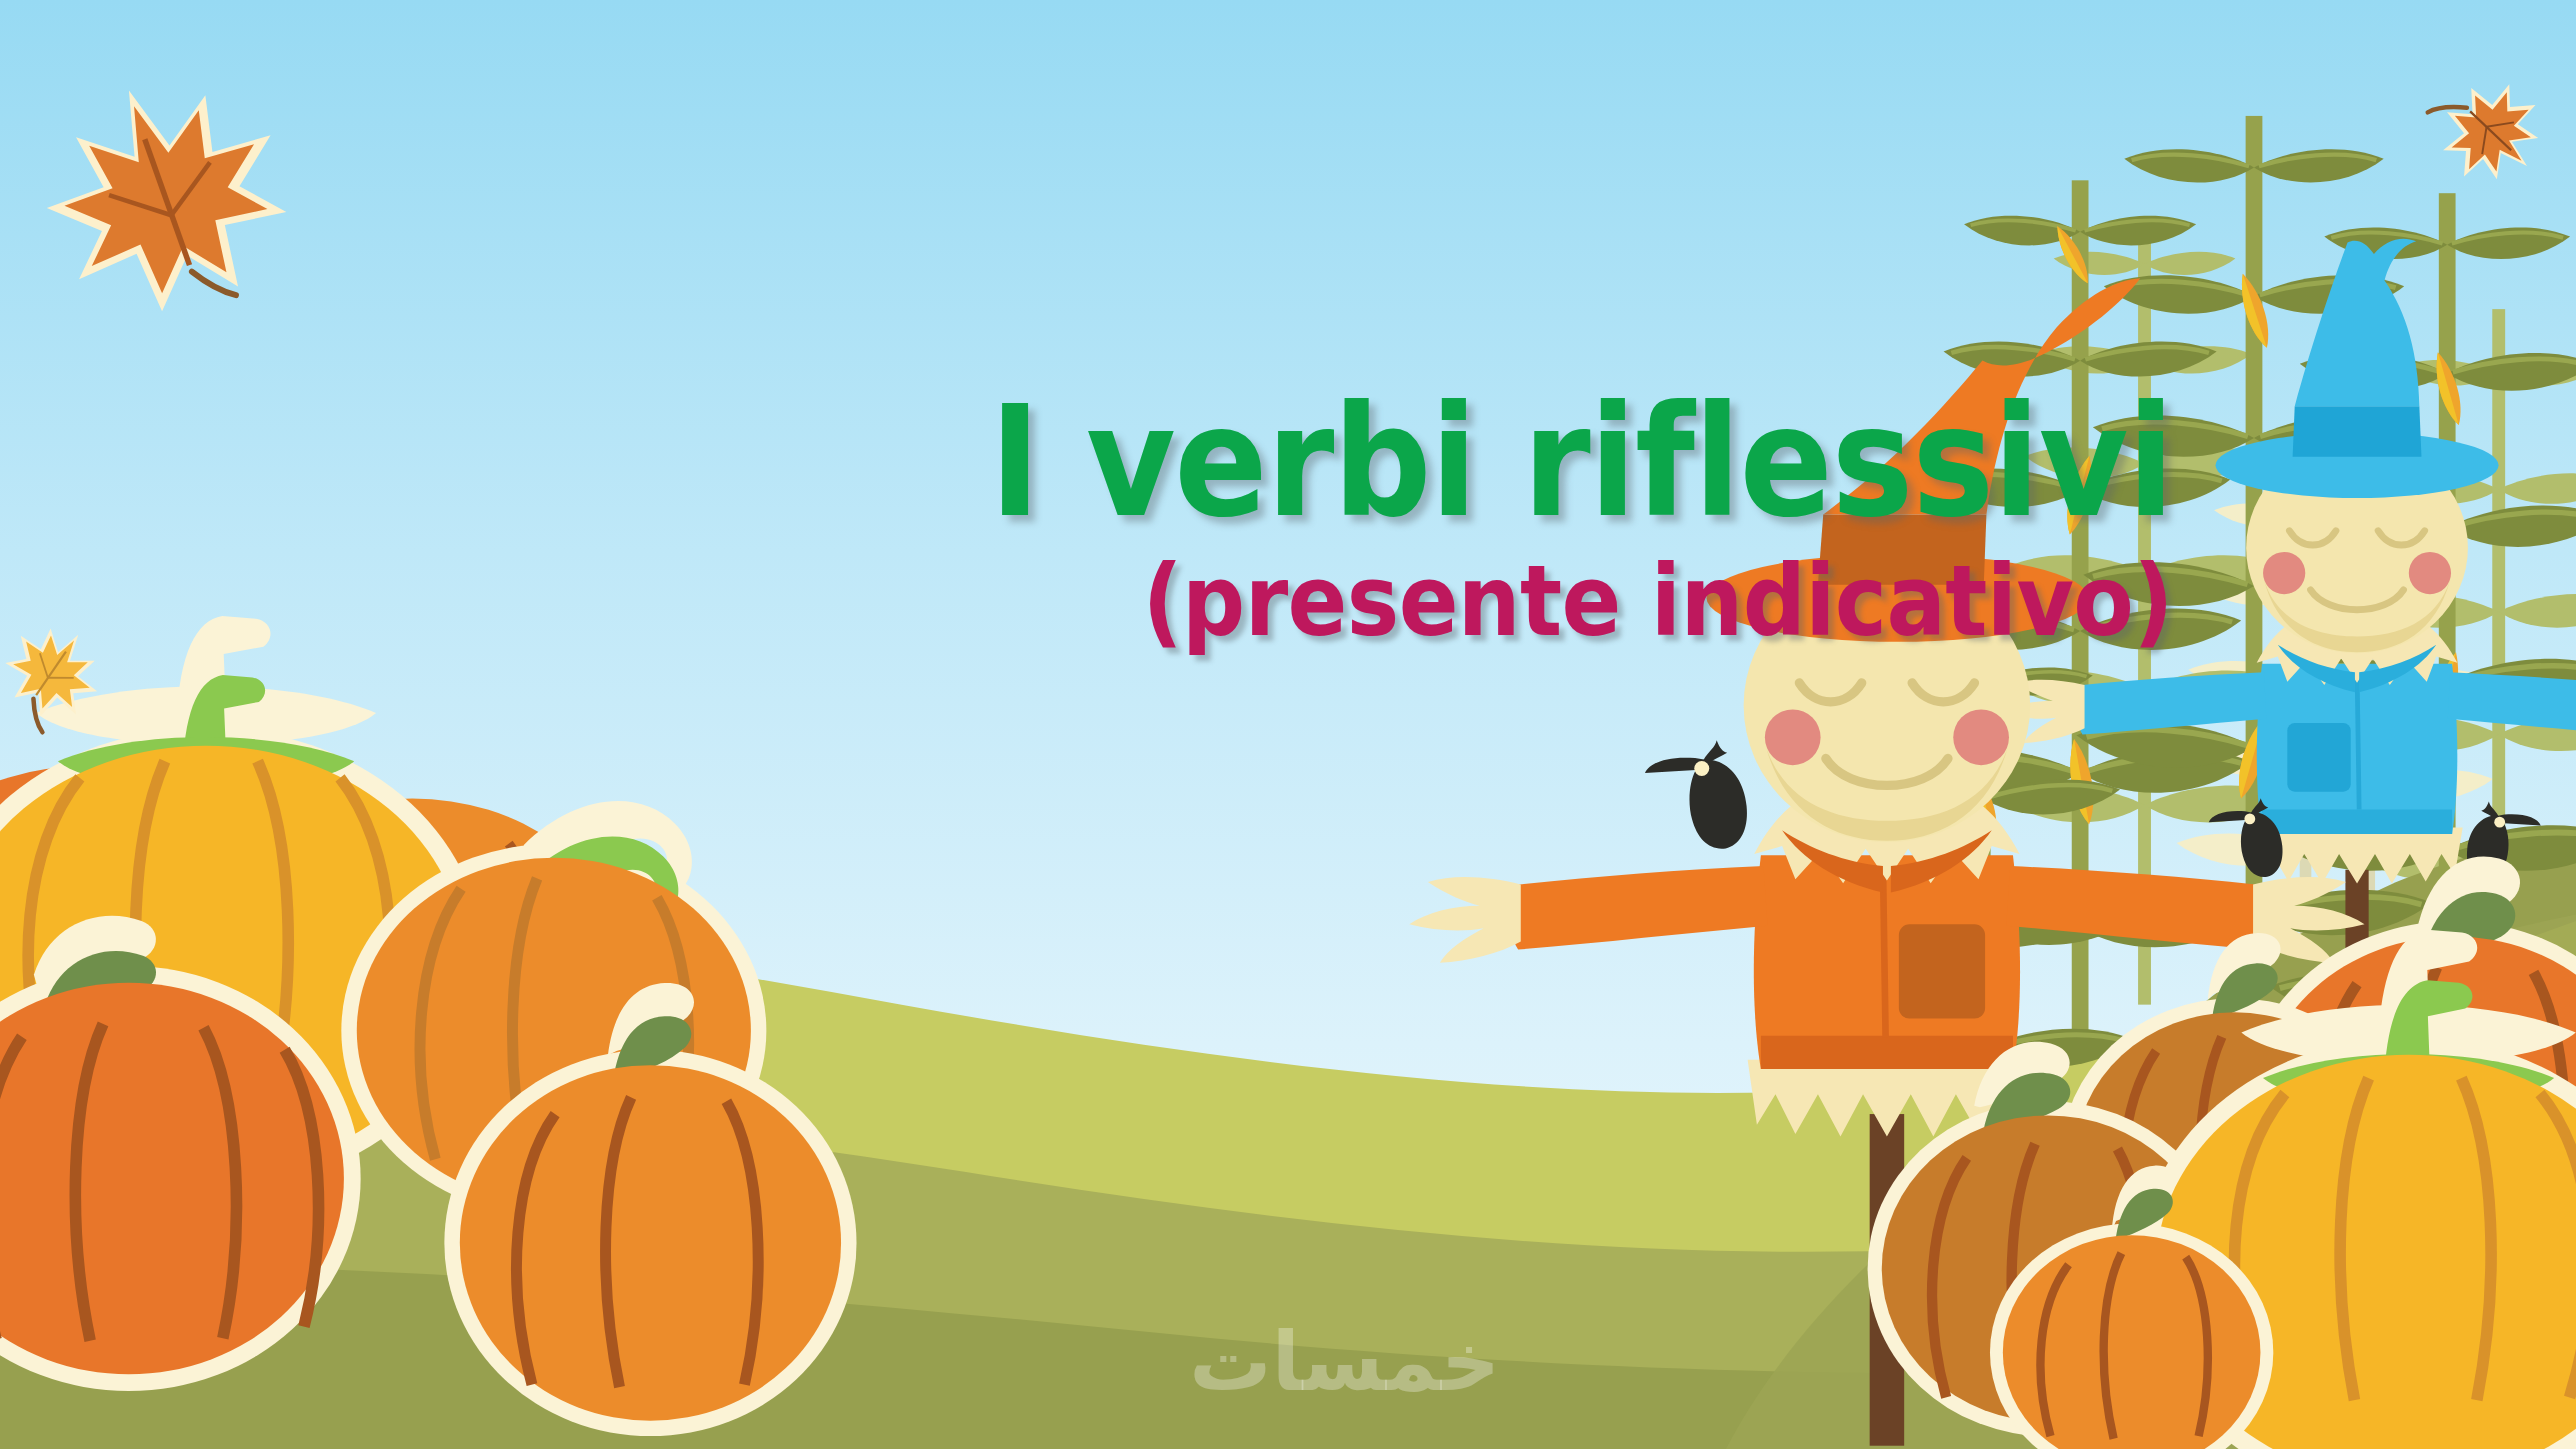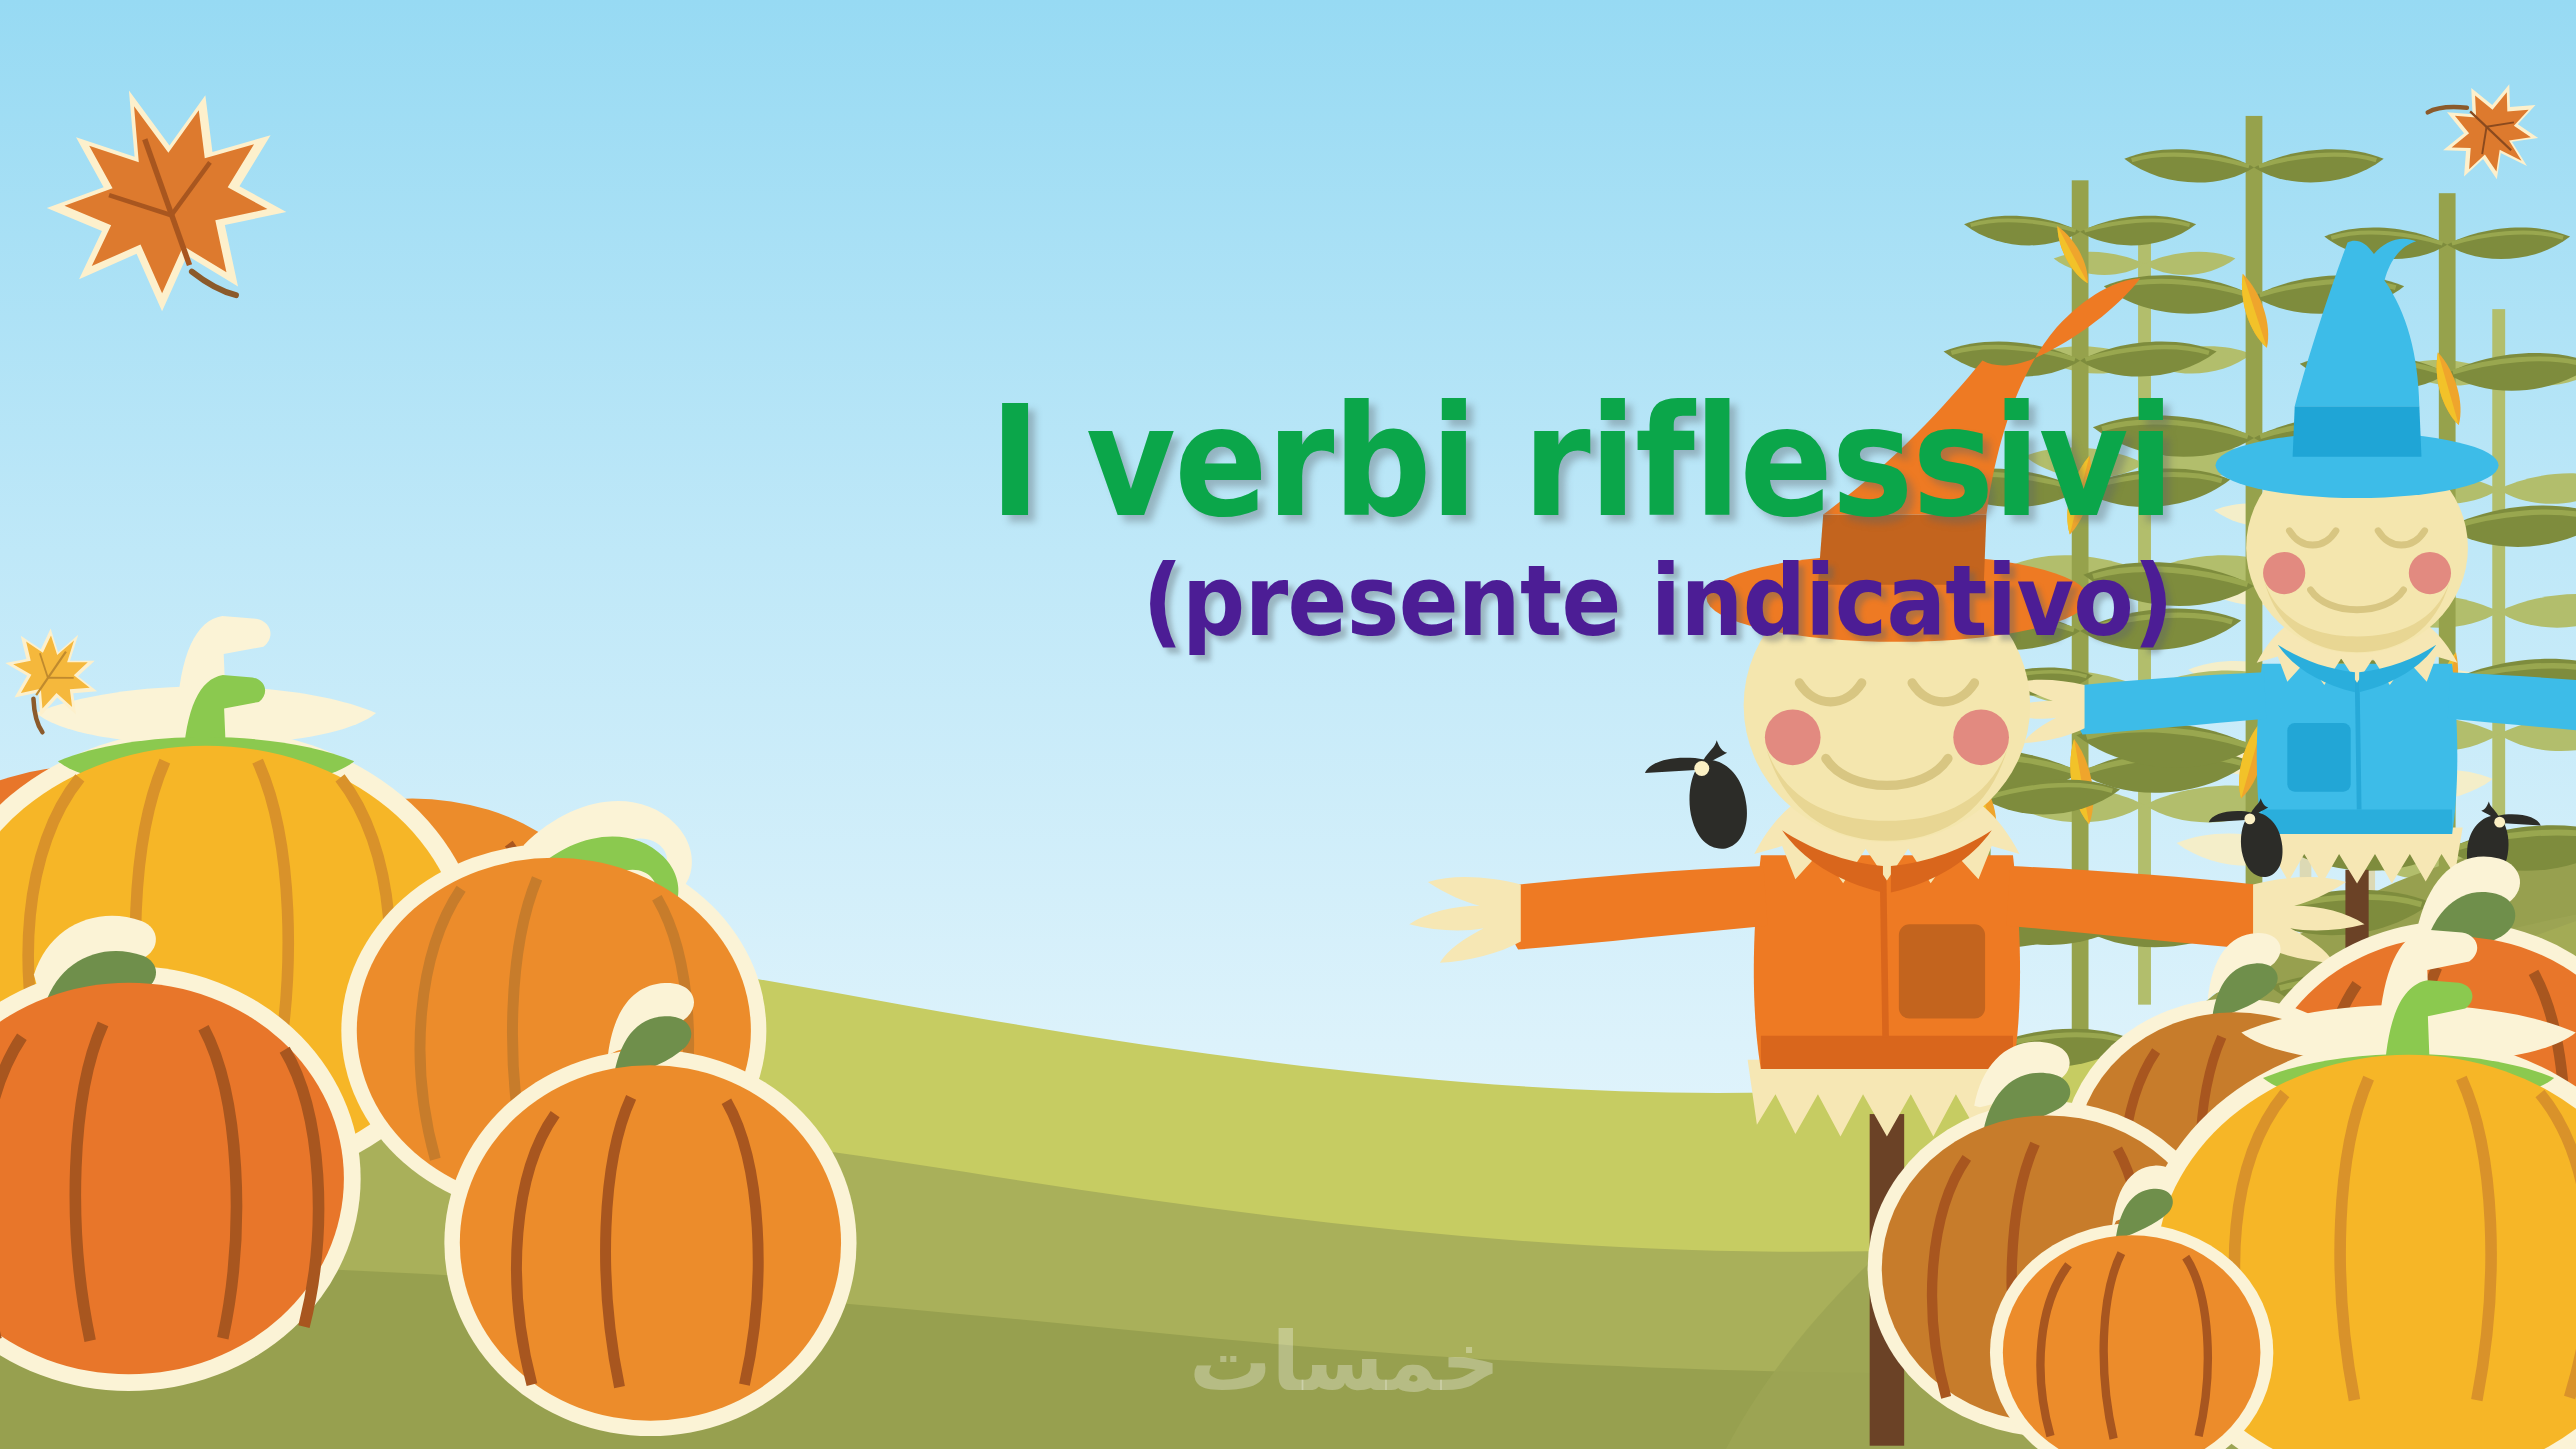--- a/index.html
+++ b/index.html
@@ -52,21 +52,21 @@
     text-shadow: 7px 7px 7px rgba(90, 100, 105, 0.38);
     white-space: nowrap;
   }
   .sub-title {
     margin: 9px 0 0 0;
     font-family: "DejaVu Sans Condensed", "Liberation Sans Narrow", "Liberation Sans", sans-serif;
     font-weight: bold;
     font-size: 98px;
     line-height: 1.04;
     letter-spacing: -0.6px;
-    color: #4c1d95;
+    color: #be185d;
     text-shadow: 5.8px 5.8px 5.8px rgba(90, 100, 105, 0.38);
     white-space: nowrap;
   }
   .watermark {
     position: absolute;
     left: 1011px;
     top: 1314px;
     width: 489px;
     text-align: right;
     font-family: "DejaVu Sans", sans-serif;

